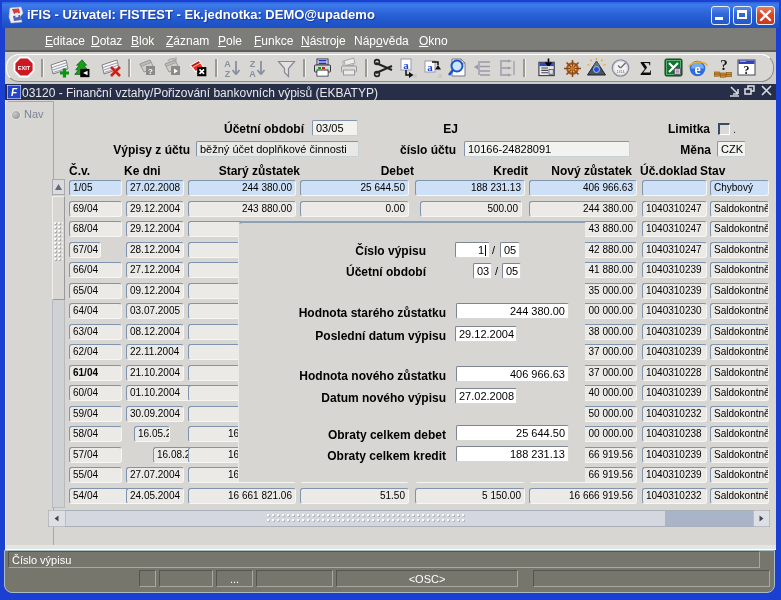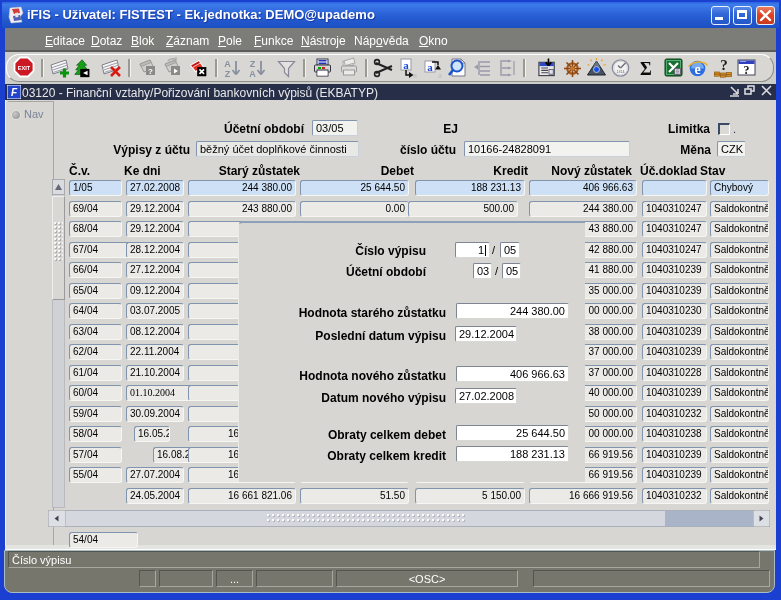--- a/index.html
+++ b/index.html
@@ -281,33 +281,33 @@
 <div class="abs cell sel num" style="left:188px;top:180px;width:108px;">244 380.00</div>
 <div class="abs cell sel num" style="left:300px;top:180px;width:109px;">25 644.50</div>
 <div class="abs cell sel num" style="left:415px;top:180px;width:110px;">188 231.13</div>
 <div class="abs cell sel num" style="left:529px;top:180px;width:108px;">406 966.63</div>
 <div class="abs cell sel" style="left:642px;top:180px;width:65px;"></div>
 <div class="abs cell sel" style="left:710px;top:180px;width:59px;">Chybový</div>
 <div class="abs cell" style="left:69px;top:201px;width:53px;">69/04</div>
 <div class="abs cell" style="left:126px;top:201px;width:58px;">29.12.2004</div>
 <div class="abs cell num" style="left:188px;top:201px;width:108px;">243 880.00</div>
 <div class="abs cell num" style="left:300px;top:201px;width:109px;">0.00</div>
-<div class="abs cell num" style="left:408px;top:201px;width:110px;">500.00</div>
+<div class="abs cell num" style="left:420px;top:201px;width:102px;">500.00</div>
 <div class="abs cell num" style="left:529px;top:201px;width:108px;">244 380.00</div>
 <div class="abs cell" style="left:642px;top:201px;width:65px;">1040310247</div>
 <div class="abs cell" style="left:710px;top:201px;width:59px;">Saldokontně</div>
 <div class="abs cell" style="left:69px;top:221px;width:53px;">68/04</div>
 <div class="abs cell" style="left:126px;top:221px;width:58px;">29.12.2004</div>
 <div class="abs cell num" style="left:188px;top:221px;width:108px;"></div>
 <div class="abs cell num" style="left:300px;top:221px;width:109px;"></div>
 <div class="abs cell num" style="left:415px;top:221px;width:110px;"></div>
 <div class="abs cell num" style="left:529px;top:221px;width:108px;">43 880.00</div>
 <div class="abs cell" style="left:642px;top:221px;width:65px;">1040310247</div>
 <div class="abs cell" style="left:710px;top:221px;width:59px;">Saldokontně</div>
-<div class="abs cell" style="left:69px;top:242px;width:77px;">67/04</div>
+<div class="abs cell" style="left:69px;top:242px;width:32px;">67/04</div>
 <div class="abs cell" style="left:126px;top:242px;width:58px;">28.12.2004</div>
 <div class="abs cell num" style="left:188px;top:242px;width:108px;"></div>
 <div class="abs cell num" style="left:300px;top:242px;width:109px;"></div>
 <div class="abs cell num" style="left:415px;top:242px;width:110px;"></div>
 <div class="abs cell num" style="left:529px;top:242px;width:108px;">42 880.00</div>
 <div class="abs cell" style="left:642px;top:242px;width:65px;">1040310247</div>
 <div class="abs cell" style="left:710px;top:242px;width:59px;">Saldokontně</div>
 <div class="abs cell" style="left:69px;top:262px;width:53px;">66/04</div>
 <div class="abs cell" style="left:126px;top:262px;width:58px;">27.12.2004</div>
 <div class="abs cell num" style="left:188px;top:262px;width:108px;"></div>
@@ -341,30 +341,30 @@
 <div class="abs cell" style="left:642px;top:324px;width:65px;">1040310239</div>
 <div class="abs cell" style="left:710px;top:324px;width:59px;">Saldokontně</div>
 <div class="abs cell" style="left:69px;top:344px;width:53px;">62/04</div>
 <div class="abs cell" style="left:126px;top:344px;width:58px;">22.11.2004</div>
 <div class="abs cell num" style="left:188px;top:344px;width:108px;"></div>
 <div class="abs cell num" style="left:300px;top:344px;width:109px;"></div>
 <div class="abs cell num" style="left:415px;top:344px;width:110px;"></div>
 <div class="abs cell num" style="left:529px;top:344px;width:108px;">37 000.00</div>
 <div class="abs cell" style="left:642px;top:344px;width:65px;">1040310239</div>
 <div class="abs cell" style="left:710px;top:344px;width:59px;">Saldokontně</div>
-<div class="abs cell" style="left:69px;top:365px;width:53px;">61/04</div>
+<div class="abs cell" style="left:69px;top:365px;width:53px;font-weight:bold;">61/04</div>
 <div class="abs cell" style="left:126px;top:365px;width:58px;">21.10.2004</div>
 <div class="abs cell num" style="left:188px;top:365px;width:108px;"></div>
 <div class="abs cell num" style="left:300px;top:365px;width:109px;"></div>
 <div class="abs cell num" style="left:415px;top:365px;width:110px;"></div>
 <div class="abs cell num" style="left:529px;top:365px;width:108px;">37 000.00</div>
 <div class="abs cell" style="left:642px;top:365px;width:65px;">1040310228</div>
 <div class="abs cell" style="left:710px;top:365px;width:59px;">Saldokontně</div>
 <div class="abs cell" style="left:69px;top:385px;width:53px;">60/04</div>
-<div class="abs cell" style="left:126px;top:385px;width:78px;font-family:Liberation Serif, serif;">01.10.2004</div>
+<div class="abs cell" style="left:126px;top:385px;width:78px;">01.10.2004</div>
 <div class="abs cell num" style="left:188px;top:385px;width:108px;"></div>
 <div class="abs cell num" style="left:300px;top:385px;width:109px;"></div>
 <div class="abs cell num" style="left:415px;top:385px;width:110px;"></div>
 <div class="abs cell num" style="left:529px;top:385px;width:108px;">40 000.00</div>
 <div class="abs cell" style="left:642px;top:385px;width:65px;">1040310239</div>
 <div class="abs cell" style="left:710px;top:385px;width:59px;">Saldokontně</div>
 <div class="abs cell" style="left:69px;top:406px;width:53px;">59/04</div>
 <div class="abs cell" style="left:126px;top:406px;width:58px;">30.09.2004</div>
 <div class="abs cell num" style="left:188px;top:406px;width:108px;"></div>
 <div class="abs cell num" style="left:300px;top:406px;width:109px;"></div>
@@ -389,21 +389,21 @@
 <div class="abs cell" style="left:642px;top:447px;width:65px;">1040310239</div>
 <div class="abs cell" style="left:710px;top:447px;width:59px;">Saldokontně</div>
 <div class="abs cell" style="left:69px;top:467px;width:53px;">55/04</div>
 <div class="abs cell" style="left:126px;top:467px;width:58px;">27.07.2004</div>
 <div class="abs cell num" style="left:188px;top:467px;width:108px;">16 661 821.06</div>
 <div class="abs cell num" style="left:300px;top:467px;width:109px;"></div>
 <div class="abs cell num" style="left:415px;top:467px;width:110px;"></div>
 <div class="abs cell num" style="left:529px;top:467px;width:108px;">66 919.56</div>
 <div class="abs cell" style="left:642px;top:467px;width:65px;">1040310239</div>
 <div class="abs cell" style="left:710px;top:467px;width:59px;">Saldokontně</div>
-<div class="abs cell" style="left:69px;top:488px;width:69px;margin-top:44px;">54/04</div>
+<div class="abs cell" style="left:69px;top:488px;width:69px;">54/04</div>
 <div class="abs cell" style="left:126px;top:488px;width:58px;">24.05.2004</div>
 <div class="abs cell num" style="left:188px;top:488px;width:108px;">16 661 821.06</div>
 <div class="abs cell num" style="left:300px;top:488px;width:109px;">51.50</div>
 <div class="abs cell num" style="left:415px;top:488px;width:110px;">5 150.00</div>
 <div class="abs cell num" style="left:529px;top:488px;width:108px;">16 666 919.56</div>
 <div class="abs cell" style="left:642px;top:488px;width:65px;">1040310232</div>
 <div class="abs cell" style="left:710px;top:488px;width:59px;">Saldokontně</div>
 <div class="abs" style="left:52px;top:179px;width:13px;height:329px;background:#cfd1d5;border:1px solid #b8bac0;box-sizing:border-box;"></div>
 <svg class="abs" style="left:52px;top:179px" width="13" height="16" viewBox="0 0 13 16">
 <rect x="0.5" y="0.5" width="12" height="15" fill="#d9dbdf" stroke="#a8aab0" stroke-width="1"></rect>

